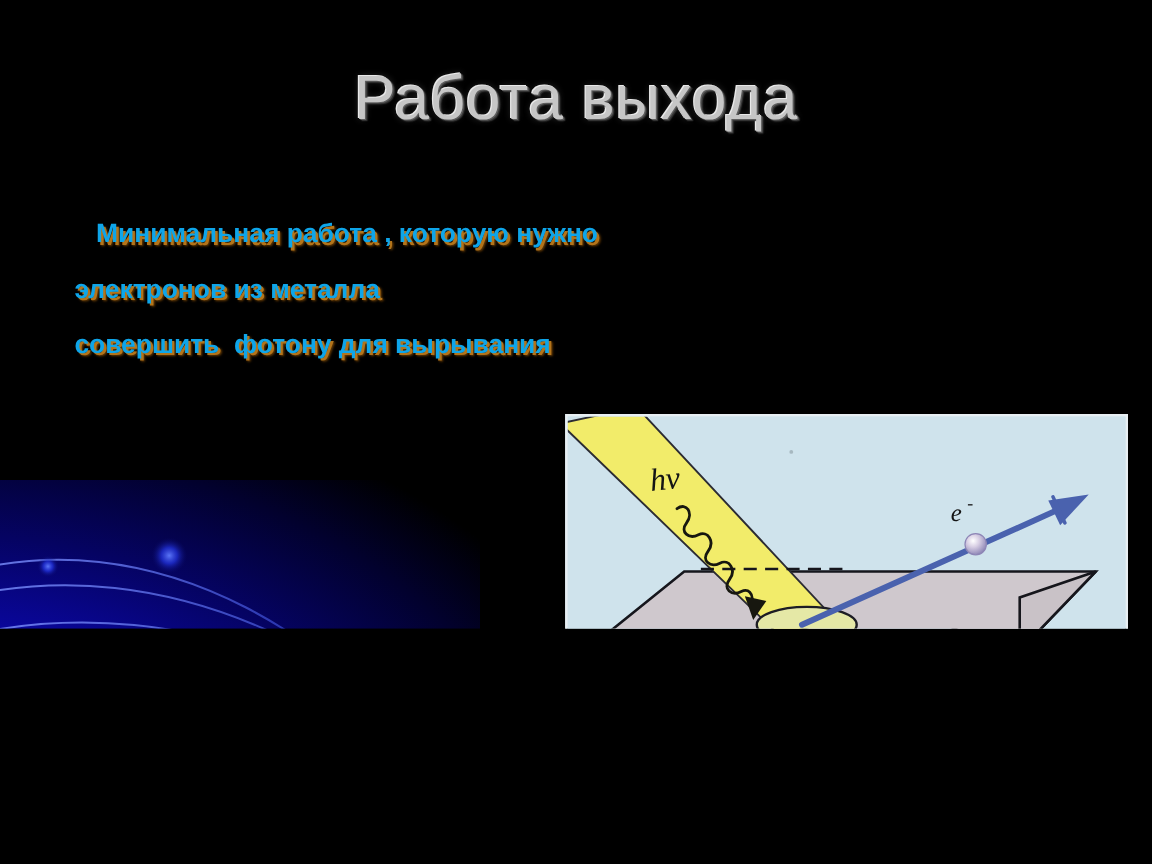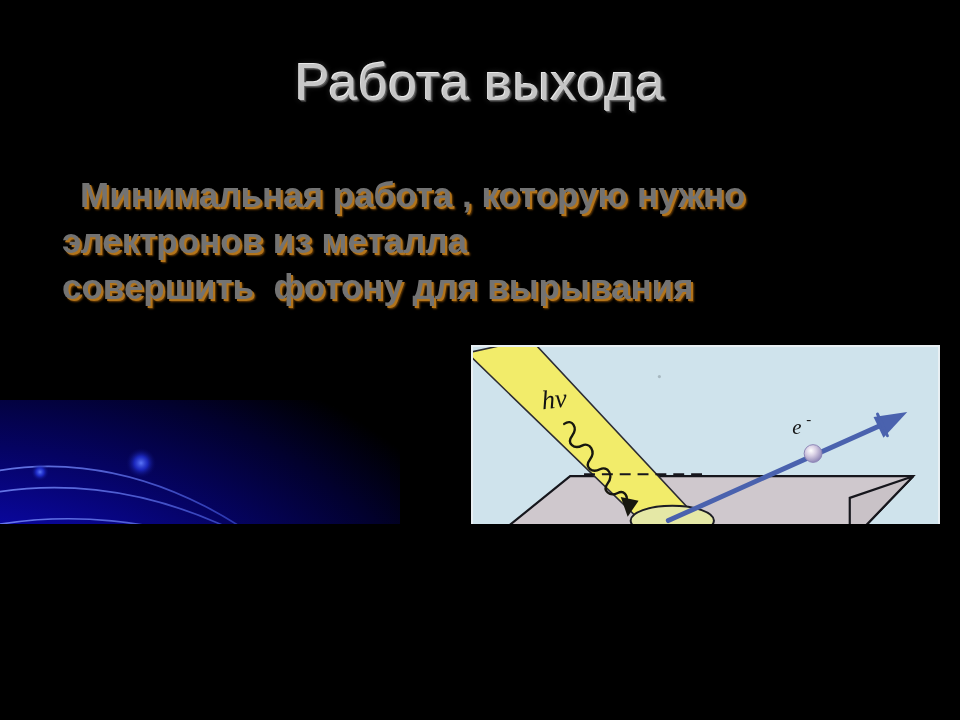--- a/index.html
+++ b/index.html
@@ -58,24 +58,24 @@
       -1px -1px 0 #e9e9e9,
        0    0   6px rgba(140,140,140,0.35);
   }
 
   
   .body-text {
     position: absolute;
     left: 62px;
     top: 172px;
     width: 810px;
-    font-size: 35px;
+    font-size: 22px;
     font-weight: bold;
     line-height: 46px;
-    color: #737373;
+    color: #0ea5e9;
     text-shadow:
        2px 2px 0 #b3741a,
        3px 3px 2px #6d3f05;
   }
   .body-text .line { display: block; white-space: pre; }
   .body-text .line.l1 { text-indent: 18px; }
 
   
   .figure {
     position: absolute;

